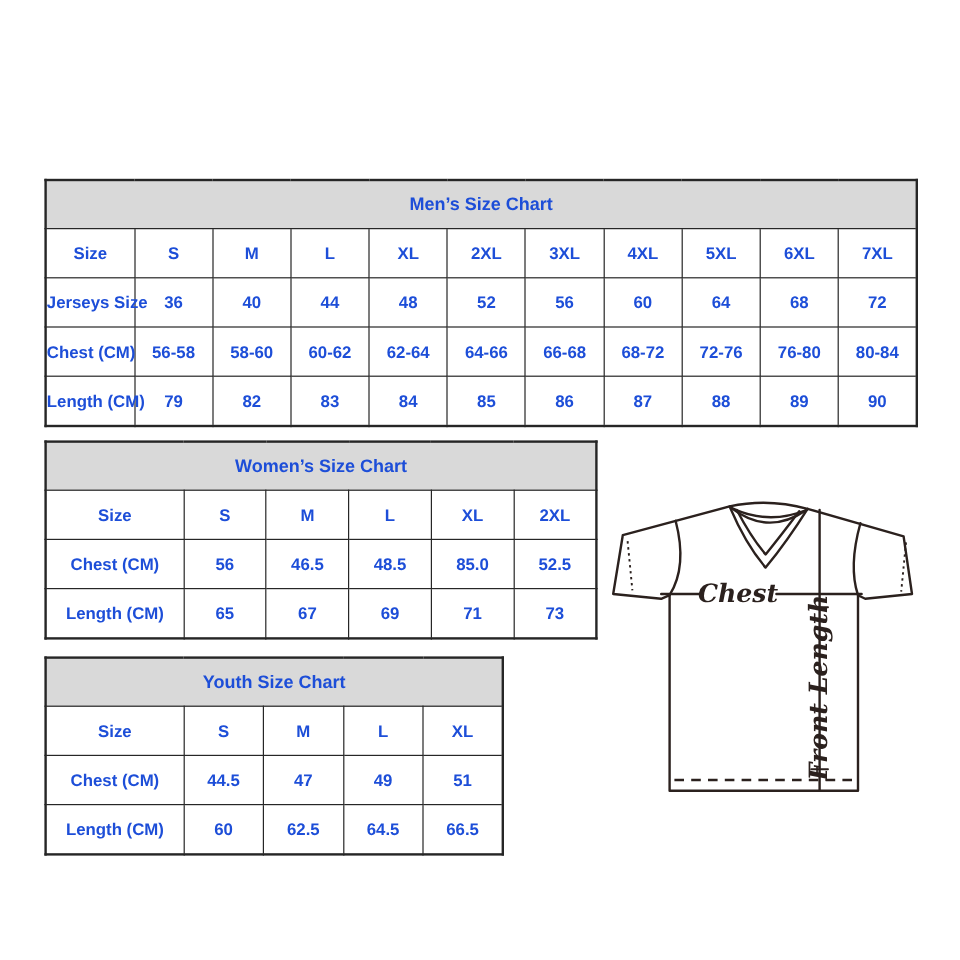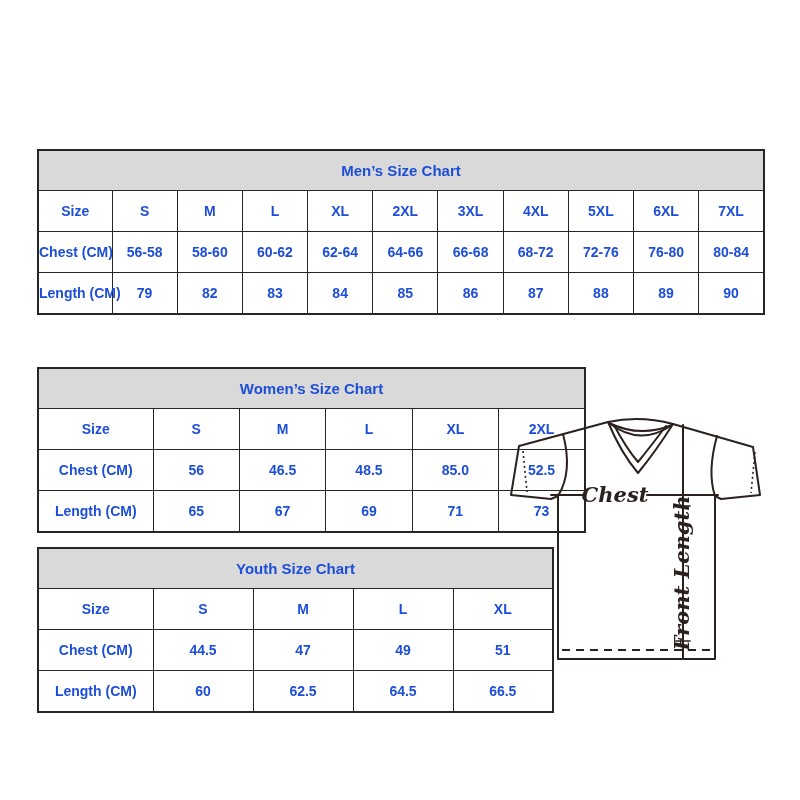--- a/index.html
+++ b/index.html
@@ -16,22 +16,22 @@
     border:2px solid #262626;text-align:center;font-weight:bold;color:#1d4ed8;
   }
   table.size-table th, table.size-table td{
     border:1px solid #262626;padding:0;vertical-align:middle;
   }
   th.tbl-header{background:#d9d9d9;height:39px;font-size:15px;}
   table.size-table td{height:40px;font-size:14px;}
   td.row-label{font-size:13px;white-space:nowrap;margin-left:34px;}
   #tbl-men{left:37px;top:149px;width:728px;}
   #tbl-men col.col-label{width:74px;}
-  #tbl-women{left:37px;top:367px;width:549px;border-radius:31px;}
-  #tbl-youth{left:37px;top:547px;width:517px;}
+  #tbl-women{left:37px;top:367px;width:461px;border-radius:31px;}
+  #tbl-youth{left:37px;top:547px;width:383px;}
   #tbl-women col.col-label,#tbl-youth col.col-label{width:115px;}
   .jersey-wrap{position:absolute;left:505px;top:398px;width:270px;height:270px;text-decoration:underline;}
   .jersey-line{fill:none;stroke:#2b211e;stroke-width:2;stroke-linejoin:round;stroke-linecap:round;}
   .jersey-thin{fill:none;stroke:#2b211e;stroke-width:1.6;stroke-linecap:round;}
   .jersey-dot{fill:none;stroke:#2b211e;stroke-width:1.6;stroke-dasharray:2 3;}
   .jersey-dash{fill:none;stroke:#2b211e;stroke-width:2;stroke-dasharray:8 6;}
   .jersey-label{
     font-family:"DejaVu Serif",serif;font-style:italic;font-weight:bold;
     font-size:21px;fill:#2b211e;
   }
@@ -69,20 +69,33 @@
           <td>L</td>
           <td>XL</td>
           <td>2XL</td>
           <td>3XL</td>
           <td>4XL</td>
           <td>5XL</td>
           <td>6XL</td>
           <td>7XL</td>
         </tr>
         <tr>
+          <td class="row-label">Jerseys Size</td>
+          <td>36</td>
+          <td>40</td>
+          <td>44</td>
+          <td>48</td>
+          <td>52</td>
+          <td>56</td>
+          <td>60</td>
+          <td>64</td>
+          <td>68</td>
+          <td>72</td>
+        </tr>
+        <tr>
           <td class="row-label">Chest (CM)</td>
           <td>56-58</td>
           <td>58-60</td>
           <td>60-62</td>
           <td>62-64</td>
           <td>64-66</td>
           <td>66-68</td>
           <td>68-72</td>
           <td>72-76</td>
           <td>76-80</td>

